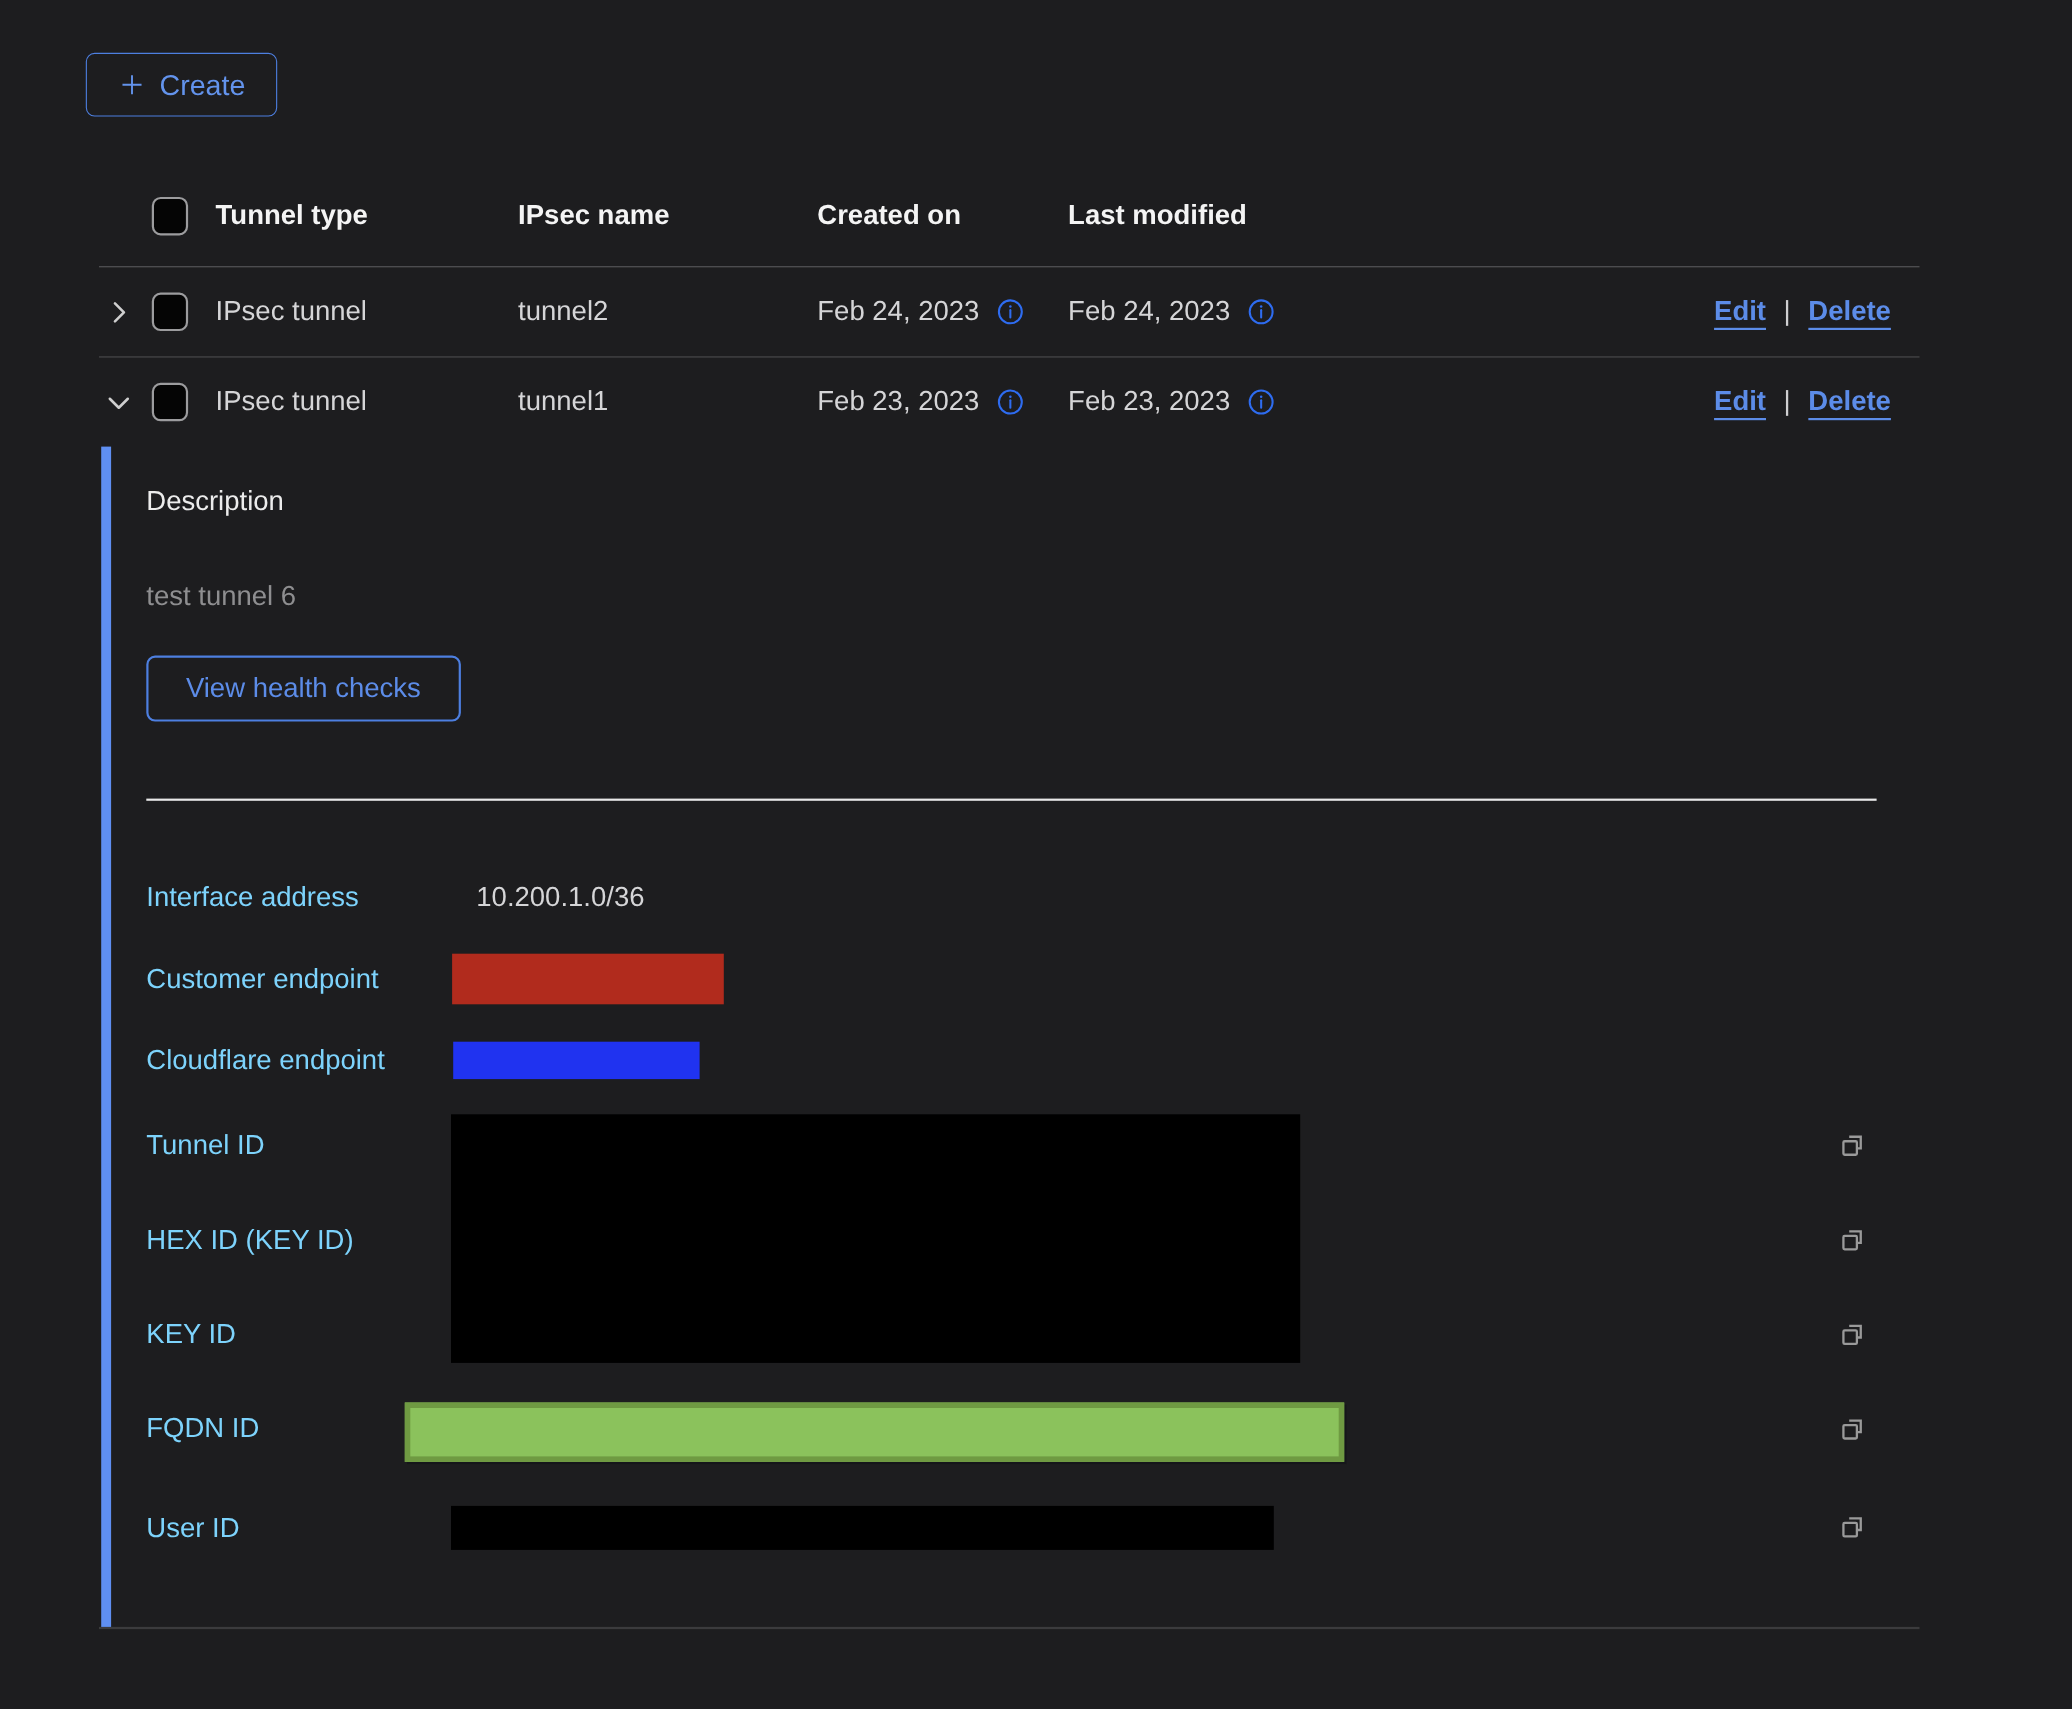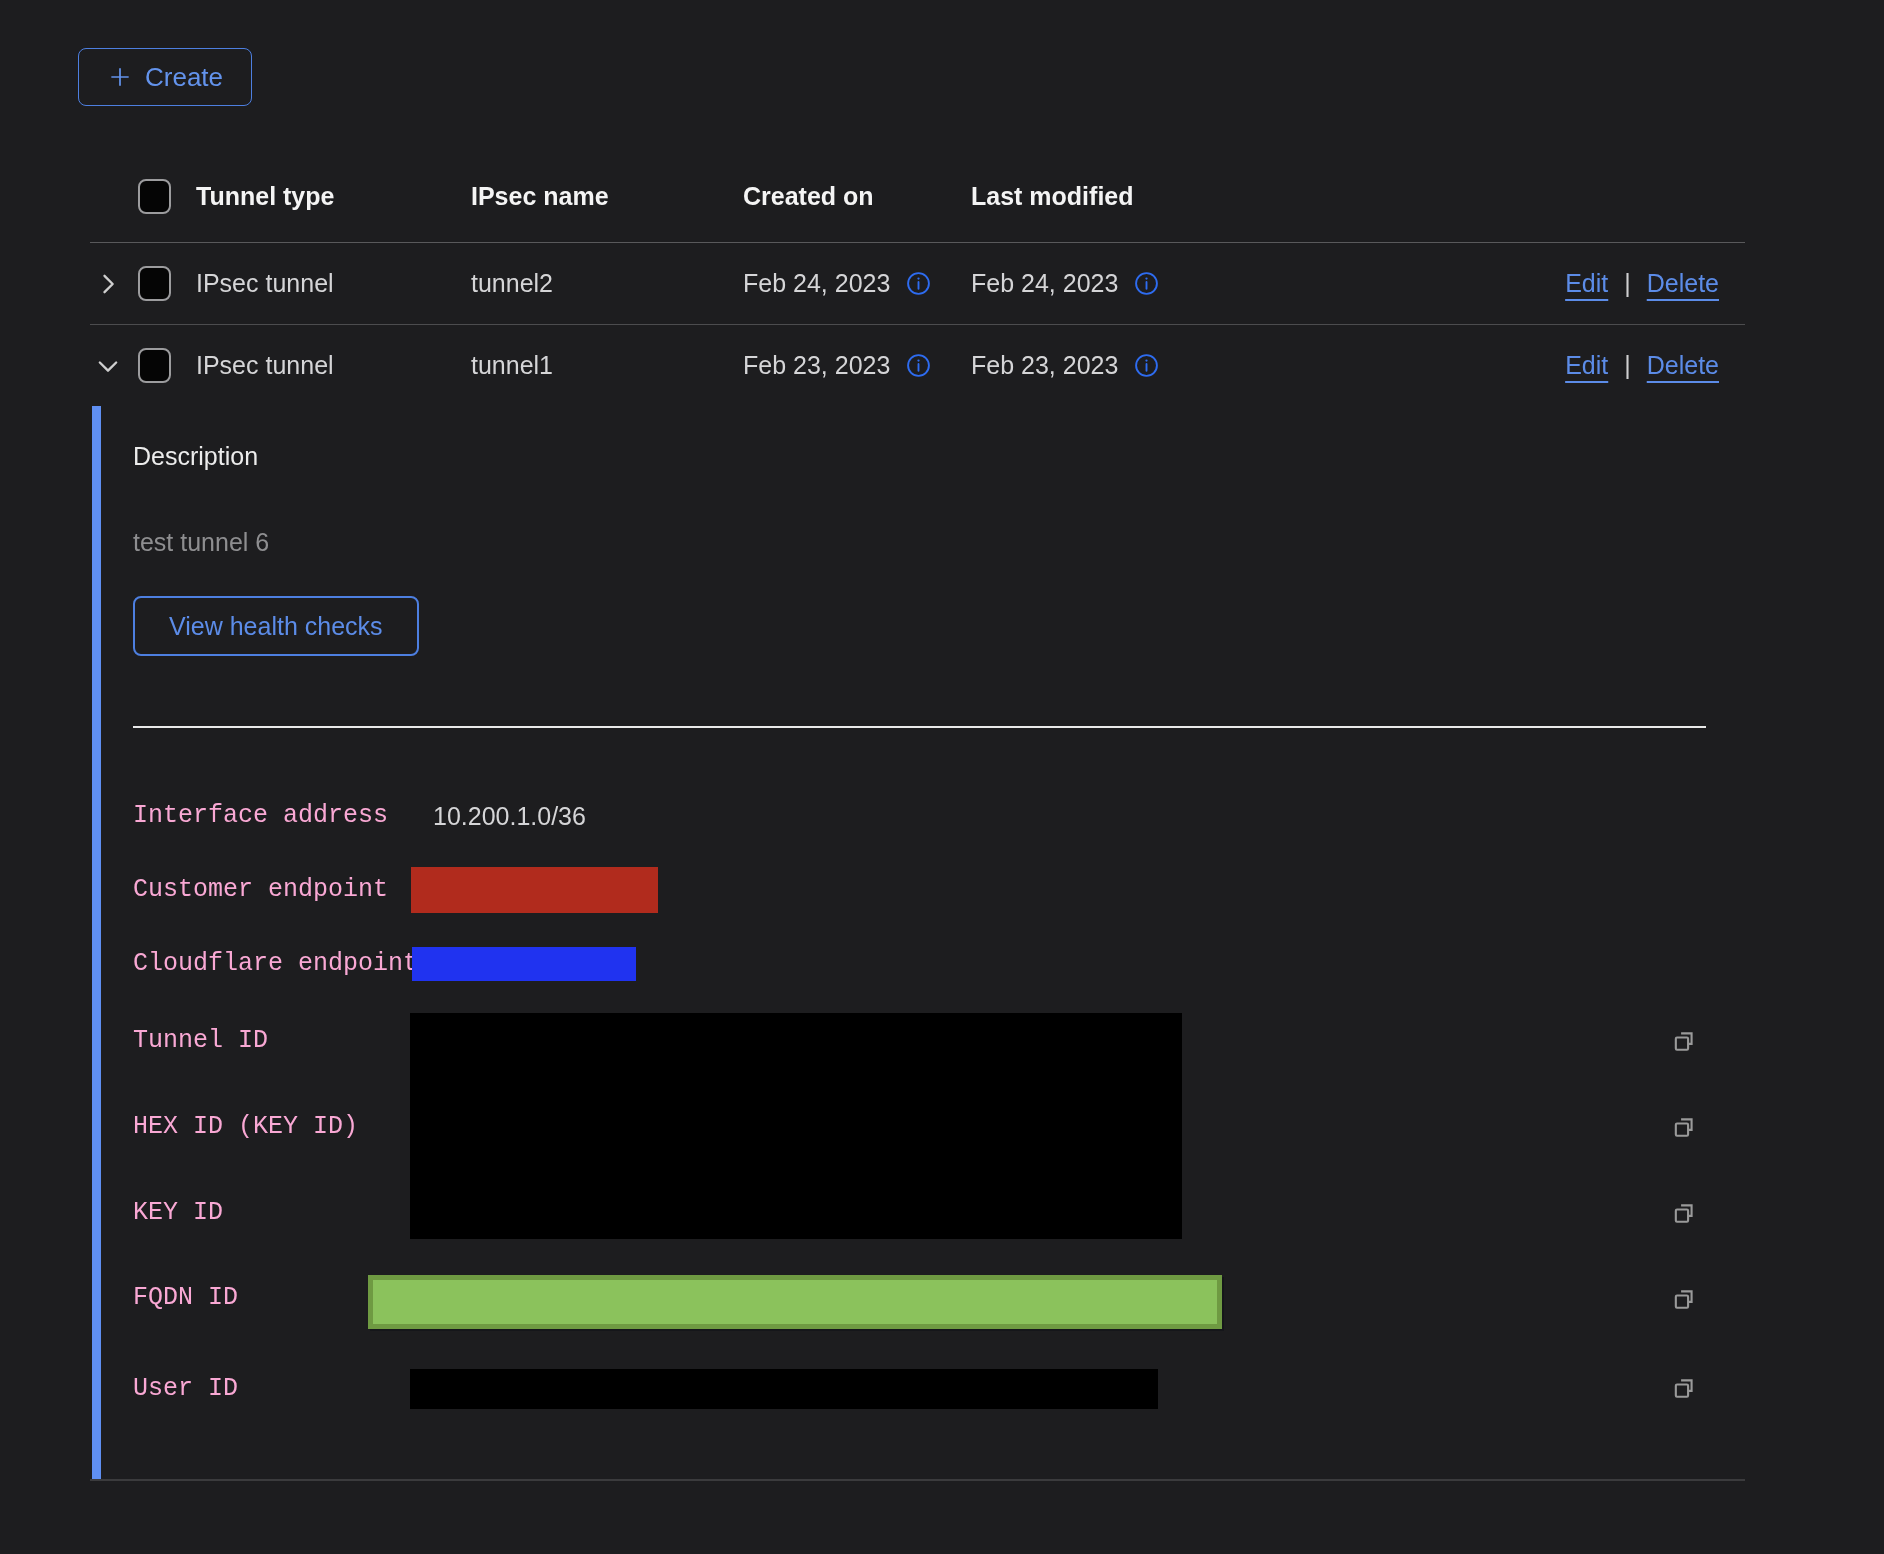--- a/index.html
+++ b/index.html
@@ -31,39 +31,39 @@
   .cell{display:flex;align-items:center;}
   .expander-cell{justify-content:flex-start;padding-left:4px;}
   .checkbox{
     width:29px;height:31px;border:2px solid #9c9c9e;border-radius:8px;
     background:#050505;display:inline-block;cursor:pointer;
   }
   .date-cell{gap:16px;}
   .actions-cell{justify-content:flex-end;padding-right:26px;gap:16px;}
   .link{
     color:#5c8ce8;text-decoration:underline;text-underline-offset:7px;
-    text-decoration-thickness:2px;cursor:pointer;
+    text-decoration-thickness:2px;cursor:pointer;font-weight:bold;
   }
   .pipe{color:#cfcfd1;}
   .chev{cursor:pointer;display:inline-flex;}
   
   .expanded{
     position:relative;width:1655px;height:1073px;
     border-bottom:2px solid #3b3b3d;
   }
   .accent-bar{position:absolute;left:2px;top:0;width:9px;height:1073px;background:#5f8ff2;}
   .desc-label{position:absolute;left:43px;top:36px;font-size:25px;color:#ececec;}
   .desc-value{position:absolute;left:43px;top:122px;font-size:25px;color:#8e8e90;}
   .health-btn{
     position:absolute;left:43px;top:190px;height:60px;padding:0 34px;
     background:transparent;border:2px solid #4d7fe0;border-radius:8px;
     color:#5c8ce8;font-size:25px;cursor:pointer;font-family:inherit;
   }
   .white-divider{position:absolute;left:43px;top:320px;width:1573px;height:2px;background:#e8e8e8;}
-  .dlabel{position:absolute;left:43px;font-size:25px;color:#f9a8d4;line-height:30px;font-family:Liberation Mono, monospace;}
+  .dlabel{position:absolute;left:43px;font-size:25px;color:#7dd3fc;line-height:30px;}
   .dvalue{position:absolute;font-size:25px;color:#d5d5d7;line-height:30px;}
   .lbl-interface{top:395px;} .val-interface{left:343px;top:395px;}
   .lbl-customer{top:469px;text-align:center;}
   .lbl-cloudflare{top:543px;}
   .lbl-tunnel{top:620px;}
   .lbl-hex{top:706px;}
   .lbl-key{top:792px;}
   .lbl-fqdn{top:877px;}
   .lbl-user{top:968px;}
   .redact{position:absolute;}

